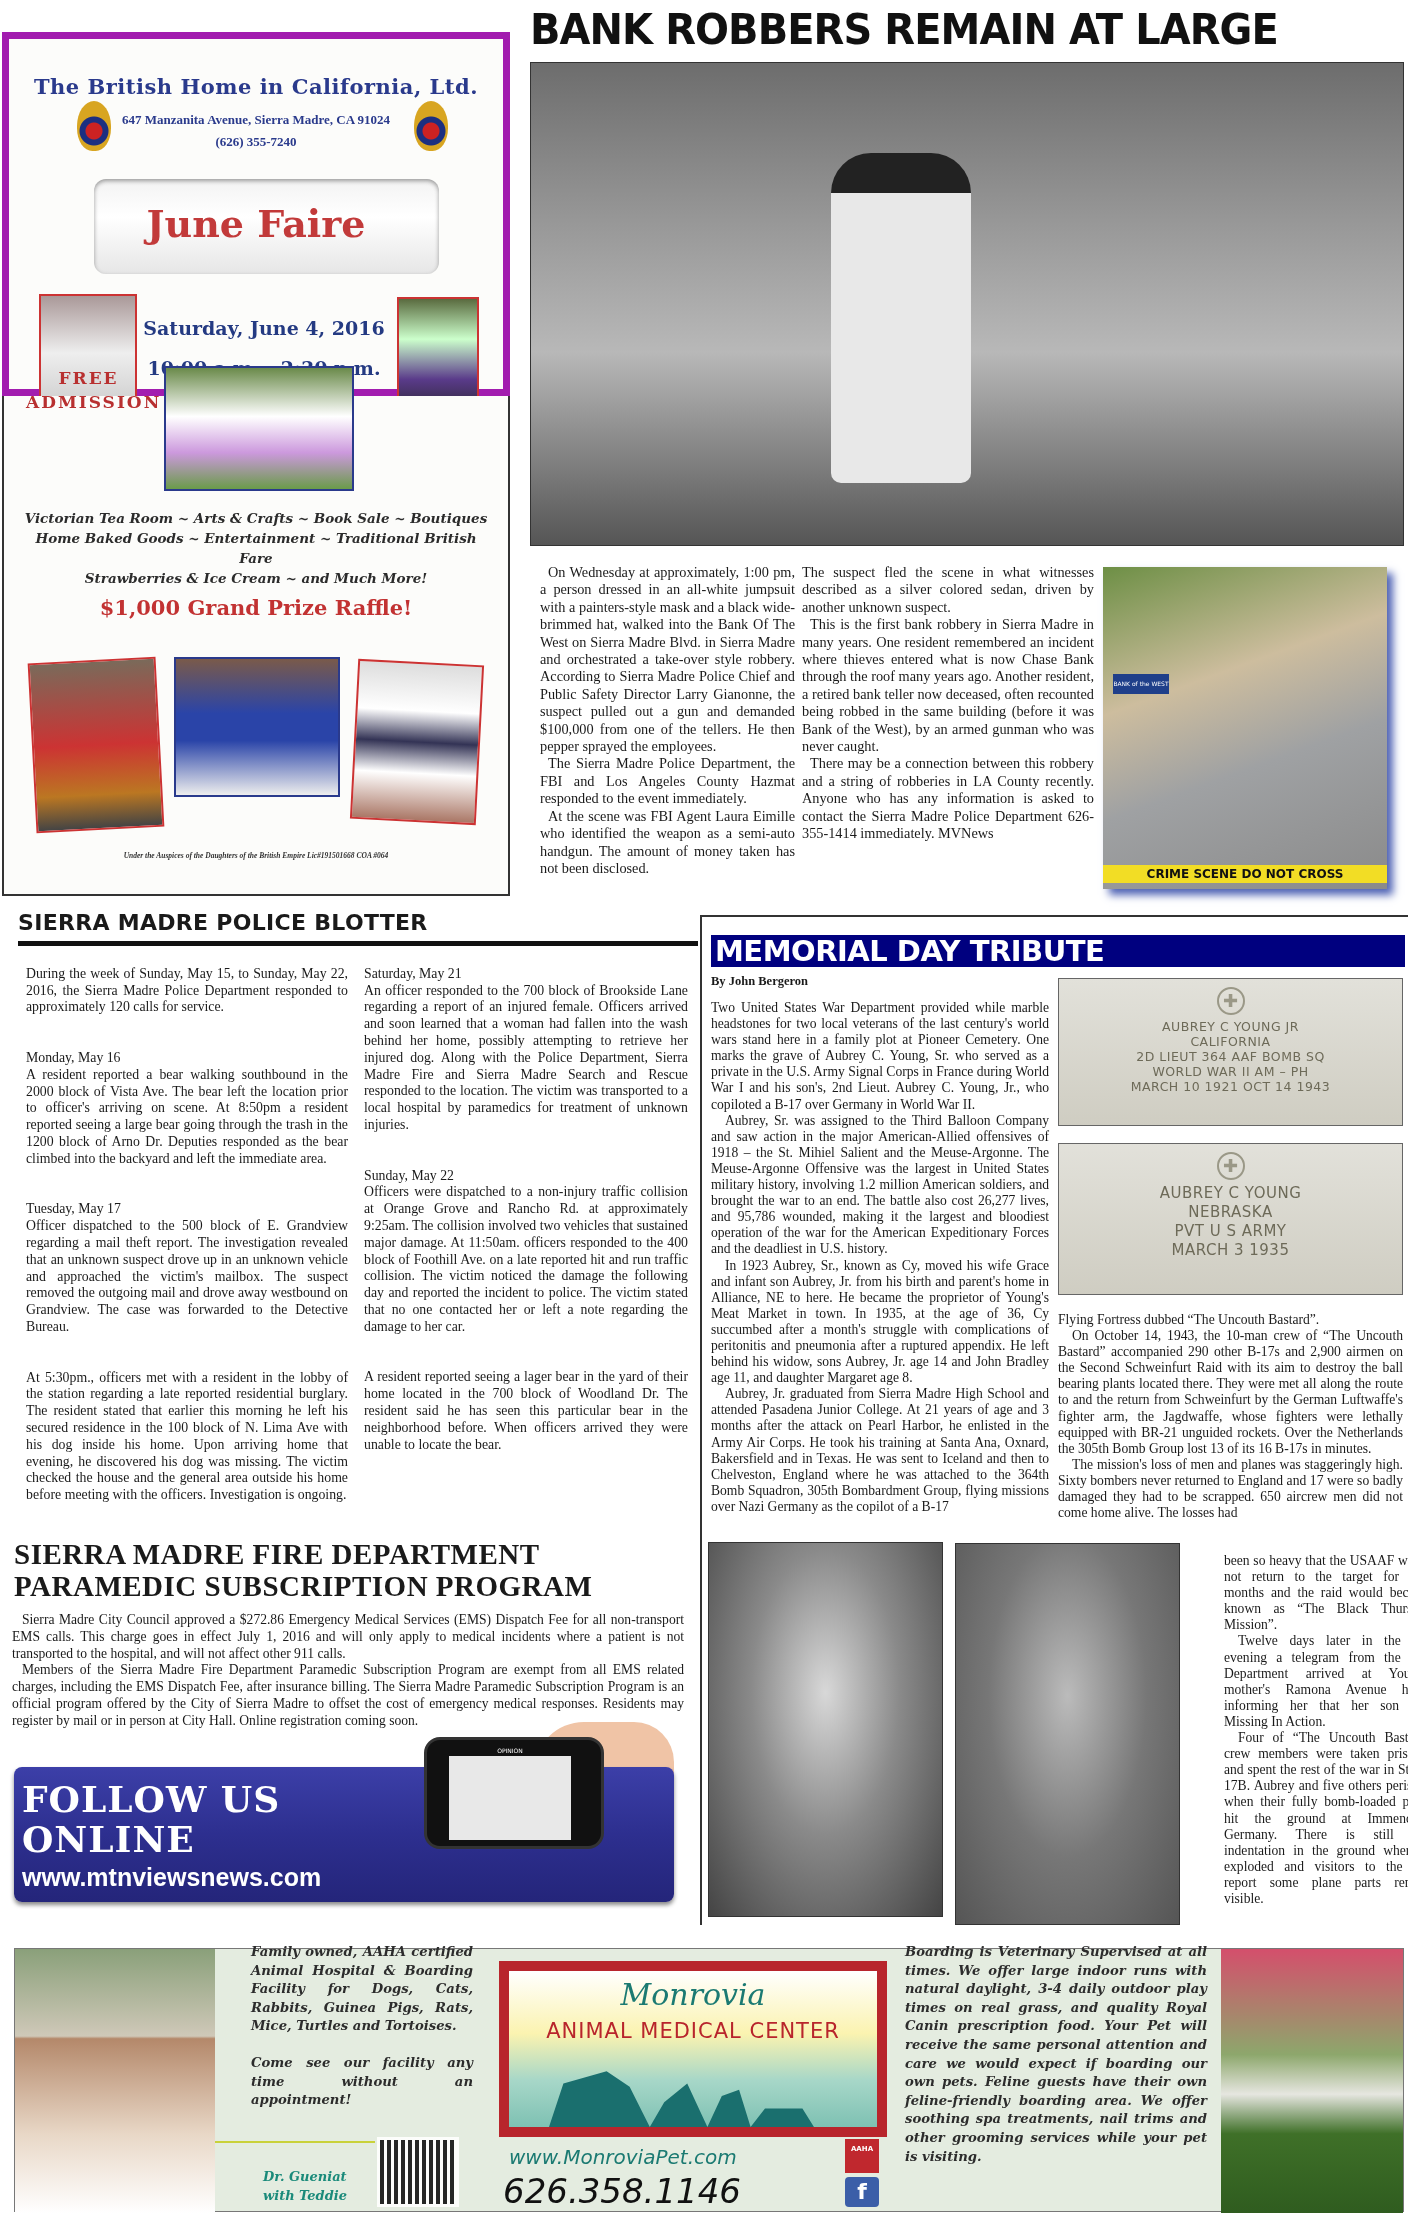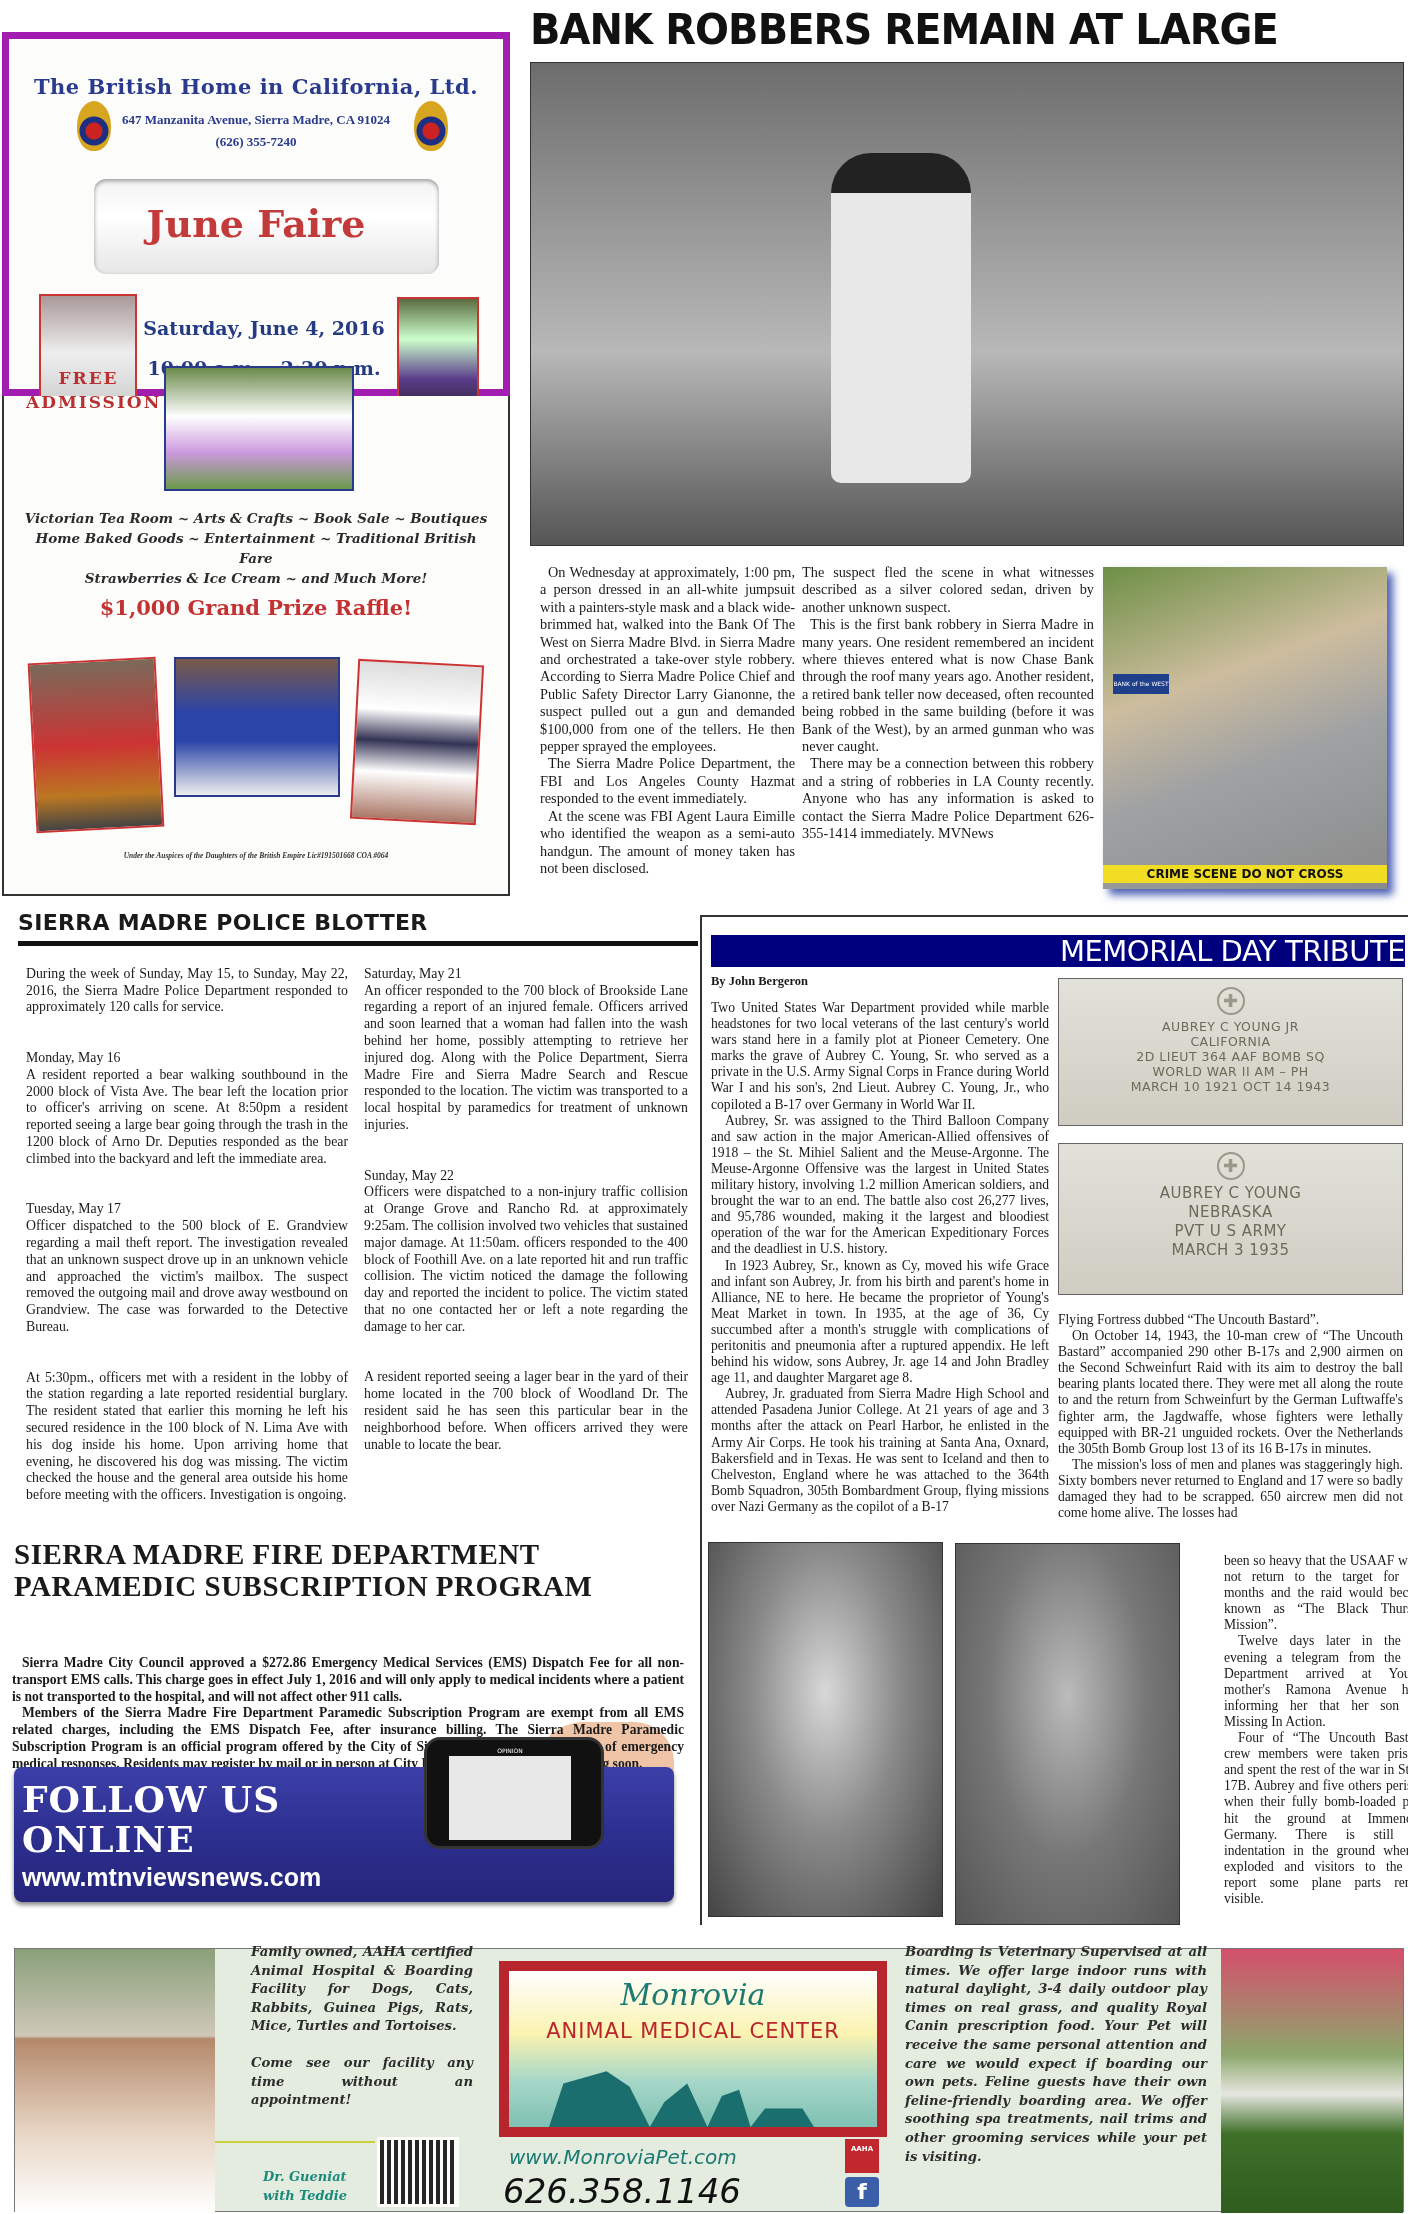--- a/index.html
+++ b/index.html
@@ -29,31 +29,31 @@
   .col-text p { text-indent: 8px; }
   .bank-photo { left: 1103px; top: 567px; width: 284px; height: 322px; background: linear-gradient(160deg, #6d8f45 0%, #cdbd9e 35%, #9fa1a3 60%, #8a8a8a 100%); box-shadow: 6px 6px 8px #4f63b5; }
   .crime-tape { position: absolute; left: 0; right: 0; bottom: 6px; height: 18px; background: #f2dd25; font-family: "DejaVu Sans", sans-serif; font-weight: bold; font-size: 12px; text-align: center; color: #111; line-height: 18px; overflow: hidden; }
   
   .blotter-title { left: 18px; top: 910px; font-family: "DejaVu Sans", sans-serif; font-weight: bold; font-size: 22px; letter-spacing: 0.3px; }
   .blotter-rule { left: 18px; top: 941px; width: 332px; height: 5px; background: #111; }
   .blotter-rule2 { left: 350px; top: 941px; width: 348px; height: 5px; background: #111; }
   .blotter-col p { margin-bottom: 17px; text-indent: 0; }
   
   .fire-title { left: 14px; top: 1538px; font-family: "Liberation Serif", serif; font-weight: bold; font-size: 29px; line-height: 32px; letter-spacing: 0.5px; color: #1a1a1a; }
-  .fire-body { left: 12px; top: 1612px; width: 672px; font-family: "Liberation Serif", serif; font-weight: bold; font-size: 13.6px; line-height: 16.8px; text-align: justify; margin-top: 43px; }
+  .fire-body { left: 12px; top: 1612px; width: 672px; font-family: "Liberation Serif", serif; font-weight: normal; font-size: 13.6px; line-height: 16.8px; text-align: justify; }
   .follow { left: 14px; top: 1767px; width: 660px; height: 135px; background: linear-gradient(180deg, #3c3fa8 0%, #2d2f8f 50%, #24257a 100%); border-radius: 8px; box-shadow: 0 3px 4px #888; }
   .follow-h { position: absolute; left: 8px; top: 12px; font-family: "DejaVu Serif", serif; font-weight: bold; font-size: 36px; line-height: 40px; color: #fff; letter-spacing: 1px; }
   .follow-url { position: absolute; left: 8px; top: 96px; font-family: "Liberation Sans", sans-serif; font-weight: bold; font-size: 25px; color: #fff; }
   .phone { position: absolute; left: 410px; top: -30px; width: 180px; height: 112px; background: #111; border-radius: 16px; border: 3px solid #333; }
   .phone-screen { position: absolute; left: 22px; top: 6px; width: 122px; height: 94px; background: #e8e8e8; }
   .phone-bar { height: 10px; background: #111; color: #fff; font-family: "DejaVu Sans", sans-serif; font-size: 6px; text-align: center; line-height: 10px; }
   .hand { position: absolute; left: 520px; top: -45px; width: 140px; height: 175px; background: #f0c4a6; border-radius: 50px 40px 20px 60px; z-index: -1; }
   
   .mem-box { left: 700px; top: 915px; width: 708px; height: 1010px; border-left: 2px solid #333; border-top: 2px solid #333; }
-  .mem-title { left: 711px; top: 935px; width: 694px; height: 32px; background: #00007f; color: #fff; font-family: "DejaVu Sans", sans-serif; font-weight: normal; font-size: 29px; line-height: 32px; padding-left: 4px; letter-spacing: -0.5px; text-align: right; }
+  .mem-title { left: 711px; top: 935px; width: 694px; height: 32px; background: #00007f; color: #fff; font-family: "DejaVu Sans", sans-serif; font-weight: bold; font-size: 29px; line-height: 32px; padding-left: 4px; letter-spacing: -0.5px; }
   .byline { left: 711px; top: 974px; font-family: "Liberation Serif", serif; font-weight: bold; font-size: 12.5px; }
   .mem-col p { text-indent: 14px; }
   .stone { background: linear-gradient(180deg, #e2e1da 0%, #cfcdc2 100%); border: 1px solid #666; text-align: center; font-family: "DejaVu Sans", sans-serif; color: #6d6a58; }
   .stone .cross { width: 28px; height: 28px; border: 2px solid #9a9887; border-radius: 50%; margin: 8px auto 4px; font-size: 18px; line-height: 24px; color: #9a9887; }
   .stone .line { font-size: 12.5px; line-height: 15px; letter-spacing: 0.5px; }
   .portrait { background: radial-gradient(ellipse at 50% 40%, #d8d8d8 0%, #8a8a8a 45%, #444 100%); border: 1px solid #333; }
   
   .vet-ad { left: 14px; top: 1948px; width: 1390px; height: 264px; border: 1px solid #777; background: #e4ece0; }
   .vet-photo-l { position: absolute; left: 0; top: 0; width: 200px; height: 264px; background: linear-gradient(180deg, #8aa07a 0%, #cfc8b8 33%, #b4886a 34%, #e8d7c6 70%, #fff 100%); }
   .vet-text { position: absolute; font-family: "DejaVu Serif", serif; font-style: italic; font-weight: bold; font-size: 13.2px; line-height: 18.6px; color: #2c2c2c; text-align: justify; }

